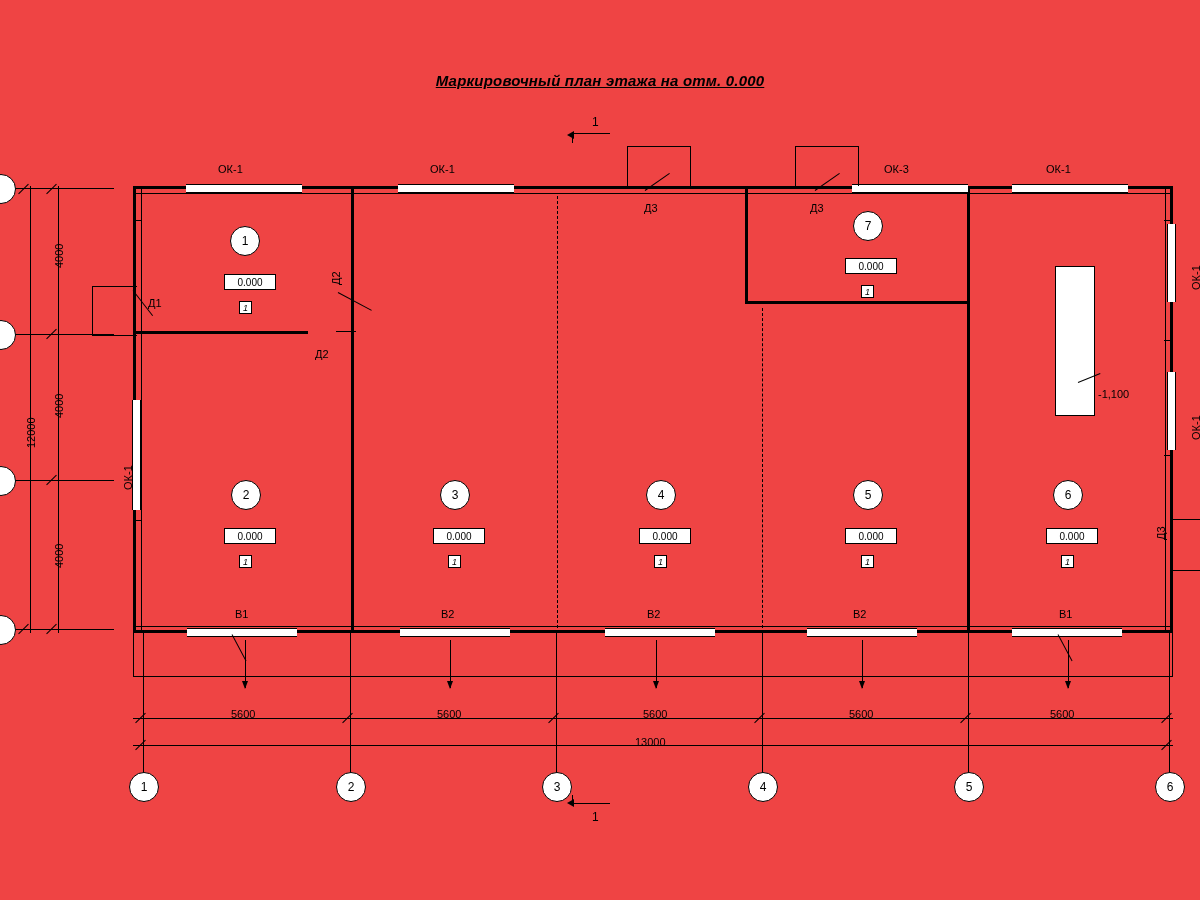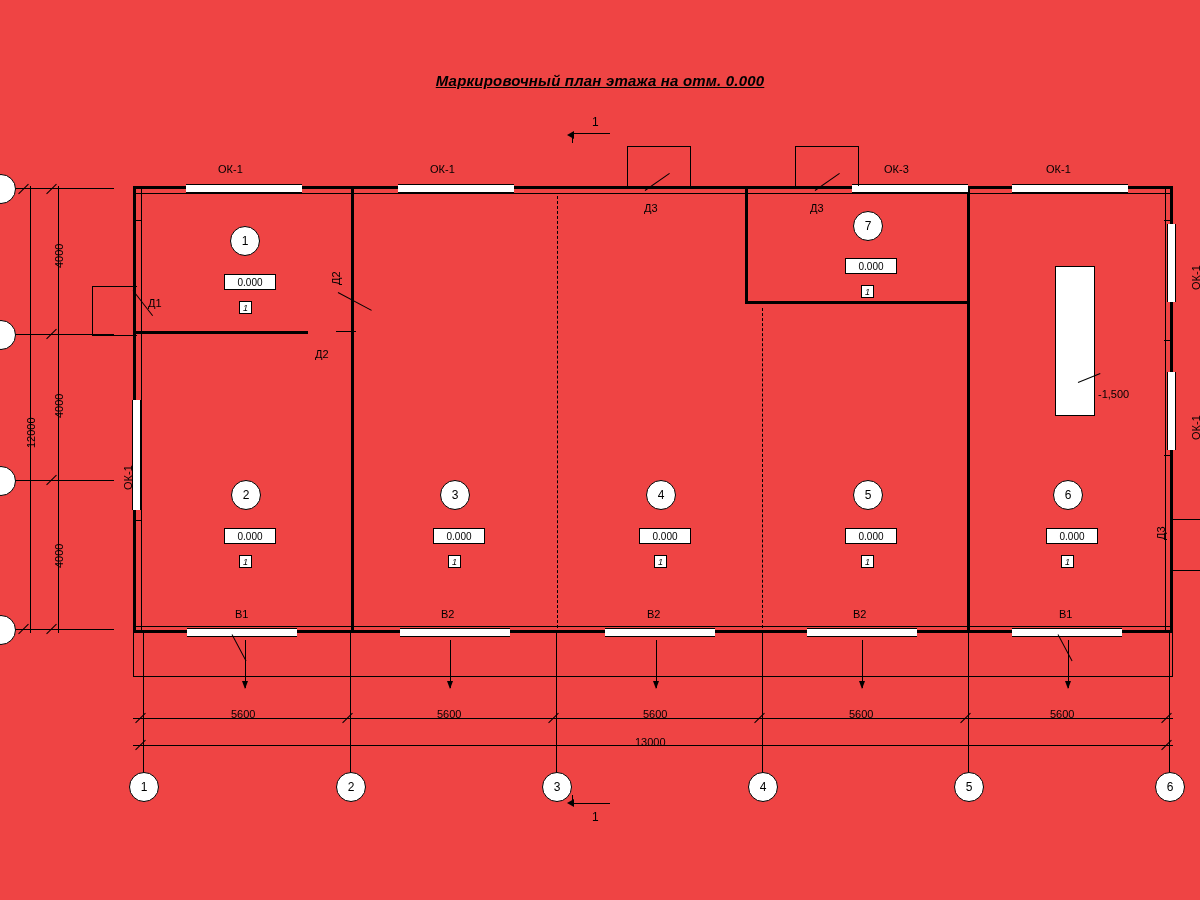--- a/index.html
+++ b/index.html
@@ -211,21 +211,21 @@
 
   <div class="ln hl" style="left:1173px; top:519px; width:27px;"></div>
   <div class="ln hl" style="left:1173px; top:570px; width:27px;"></div>
   <div class="vtxt" style="left:1155px; top:540px;">Д3</div>
 
   <div class="opening" style="left:132px; top:400px; width:7px; height:110px; border-left:1px solid #000; border-right:1px solid #000; background:#fff;"></div>
   <div class="vtxt" style="left:122px; top:490px;">ОК-1</div>
 
   <div style="position:absolute; left:1055px; top:266px; width:38px; height:148px; border:1px solid #000; background:#fff;"></div>
   <div class="leader" style="left:1078px; top:382px; width:24px; transform: rotate(-22deg);"></div>
-  <div class="txt" style="left:1098px; top:388px;">-1,500</div>
+  <div class="txt" style="left:1098px; top:388px;">-1,100</div>
 
   <div class="circ" style="left:230px; top:226px; width:28px; height:28px;">1</div>
   <div class="boxlbl" style="left:224px; top:274px; width:44px;">0.000</div>
   <div class="boxnum" style="left:239px; top:301px;">1</div>
 
   <div class="circ" style="left:853px; top:211px; width:28px; height:28px;">7</div>
   <div class="boxlbl" style="left:845px; top:258px; width:44px;">0.000</div>
   <div class="boxnum" style="left:861px; top:285px;">1</div>
 
   <div class="circ" style="left:231px; top:480px; width:28px; height:28px;">2</div>

